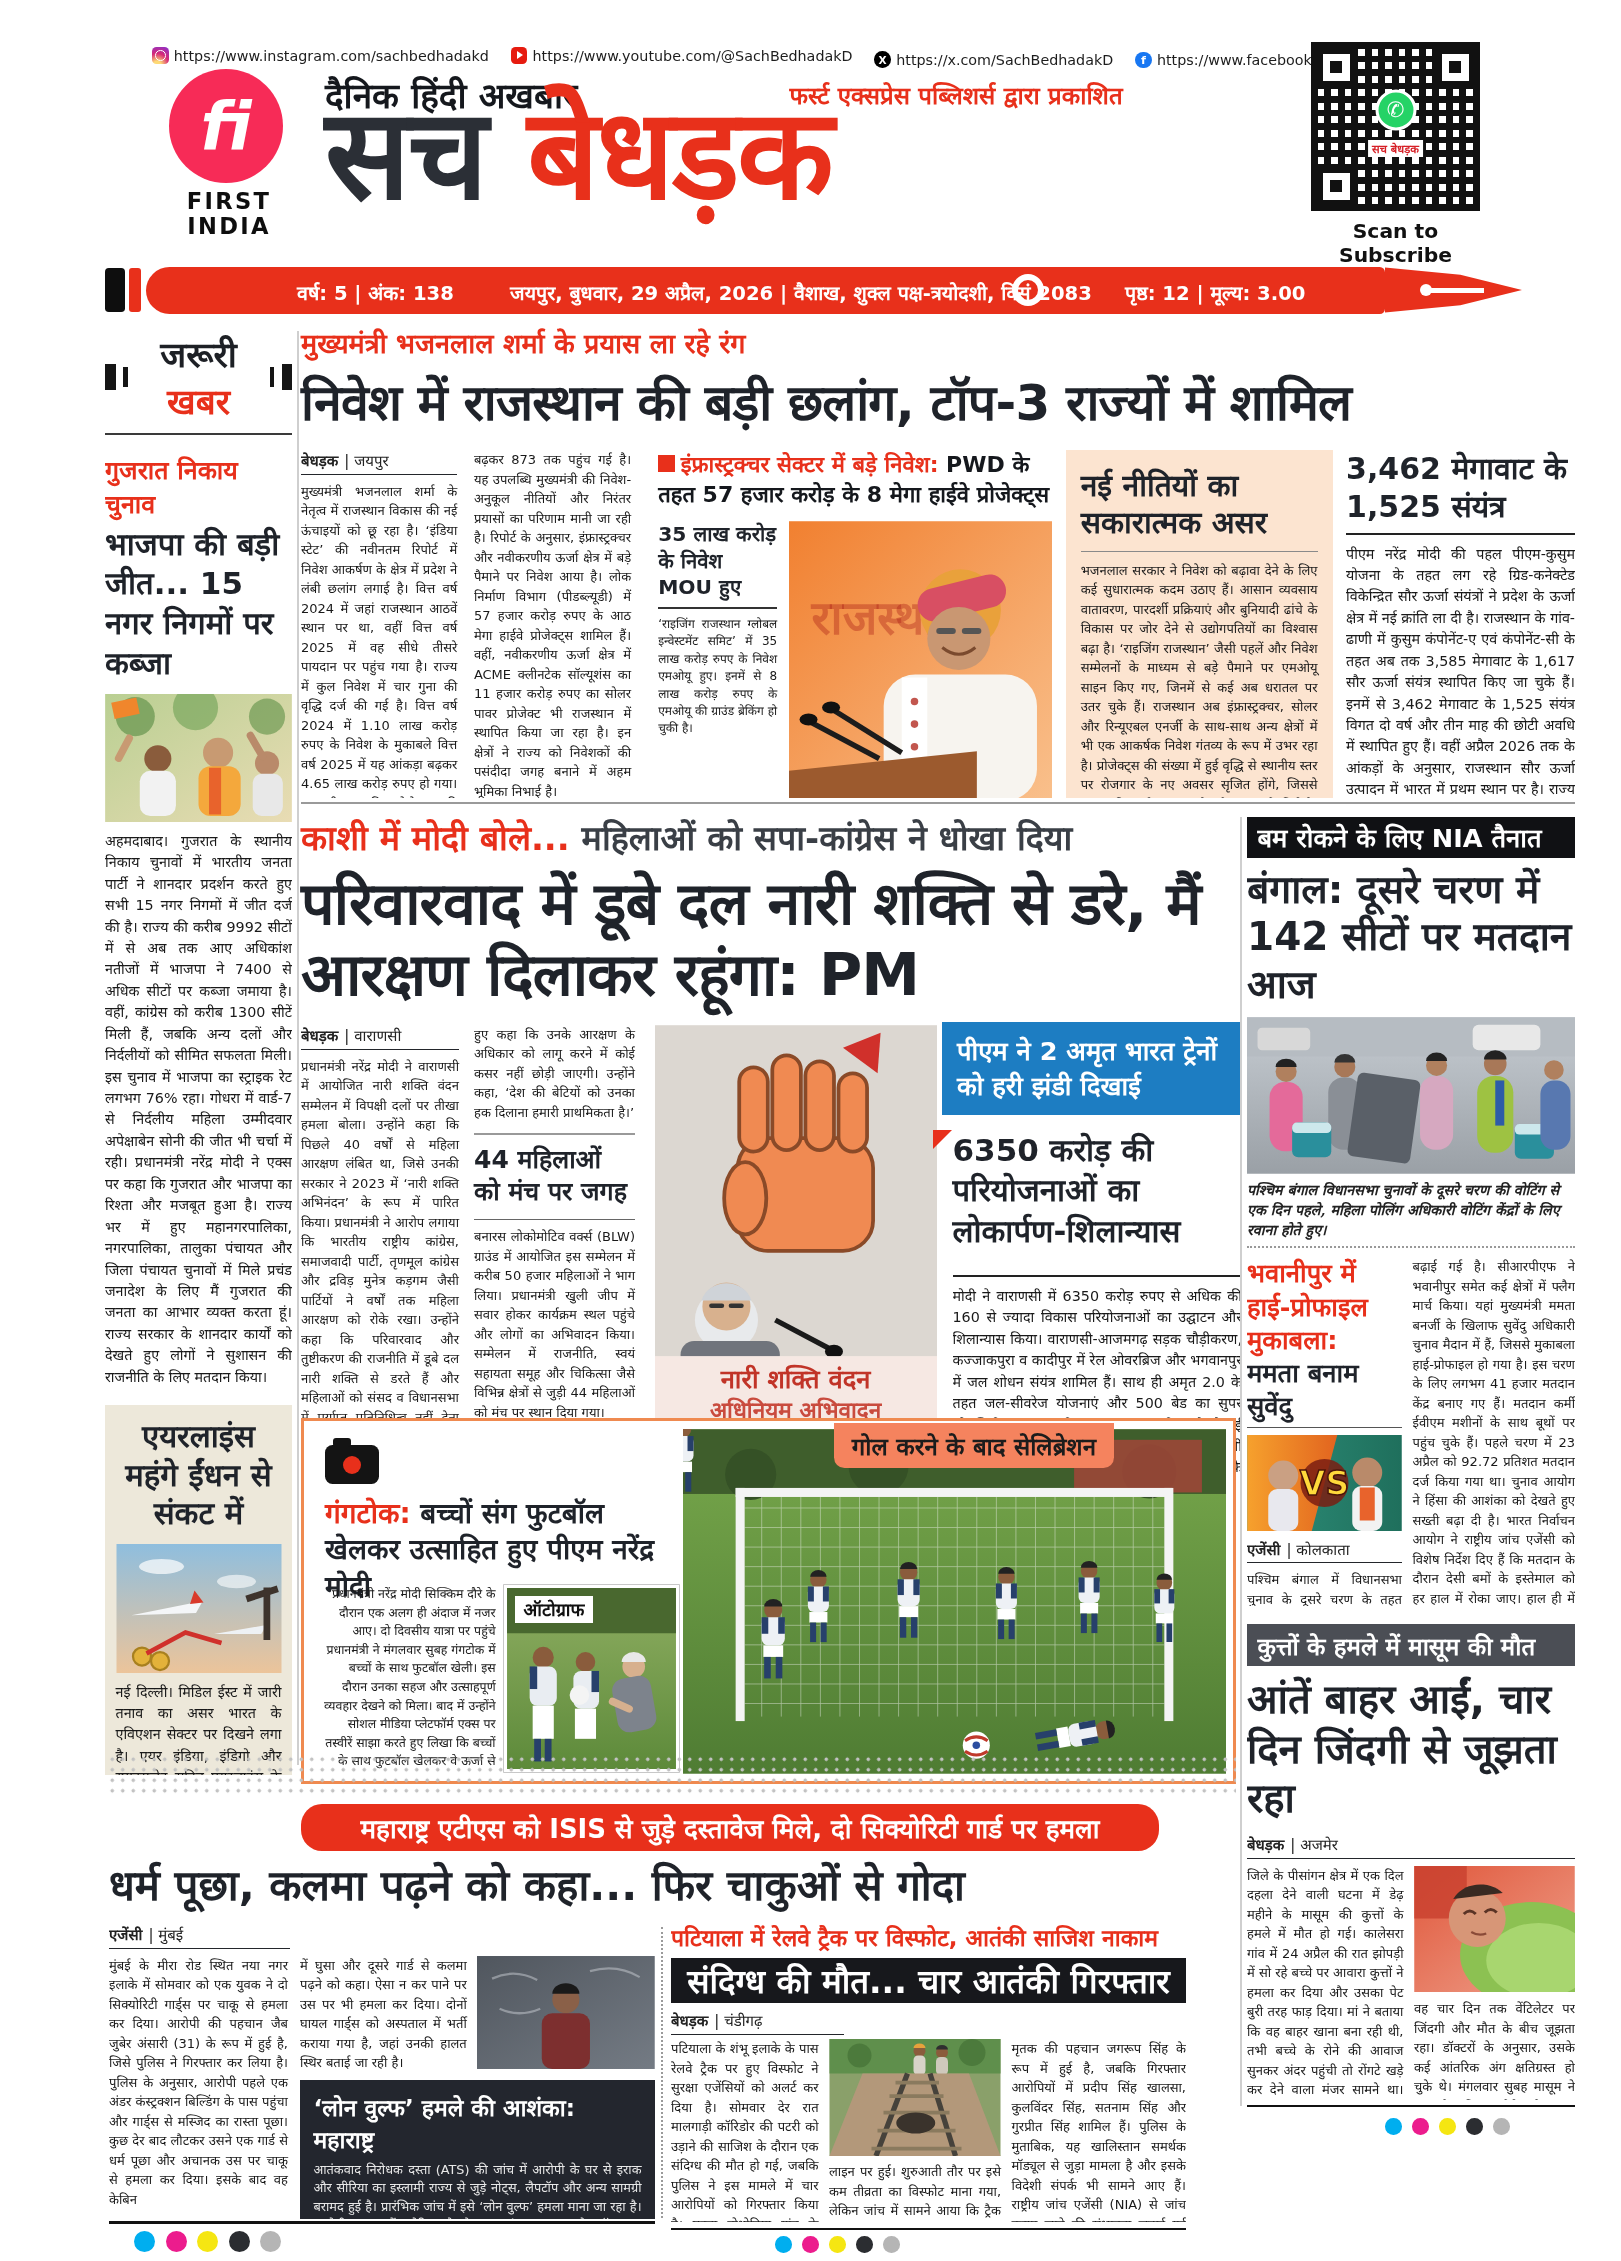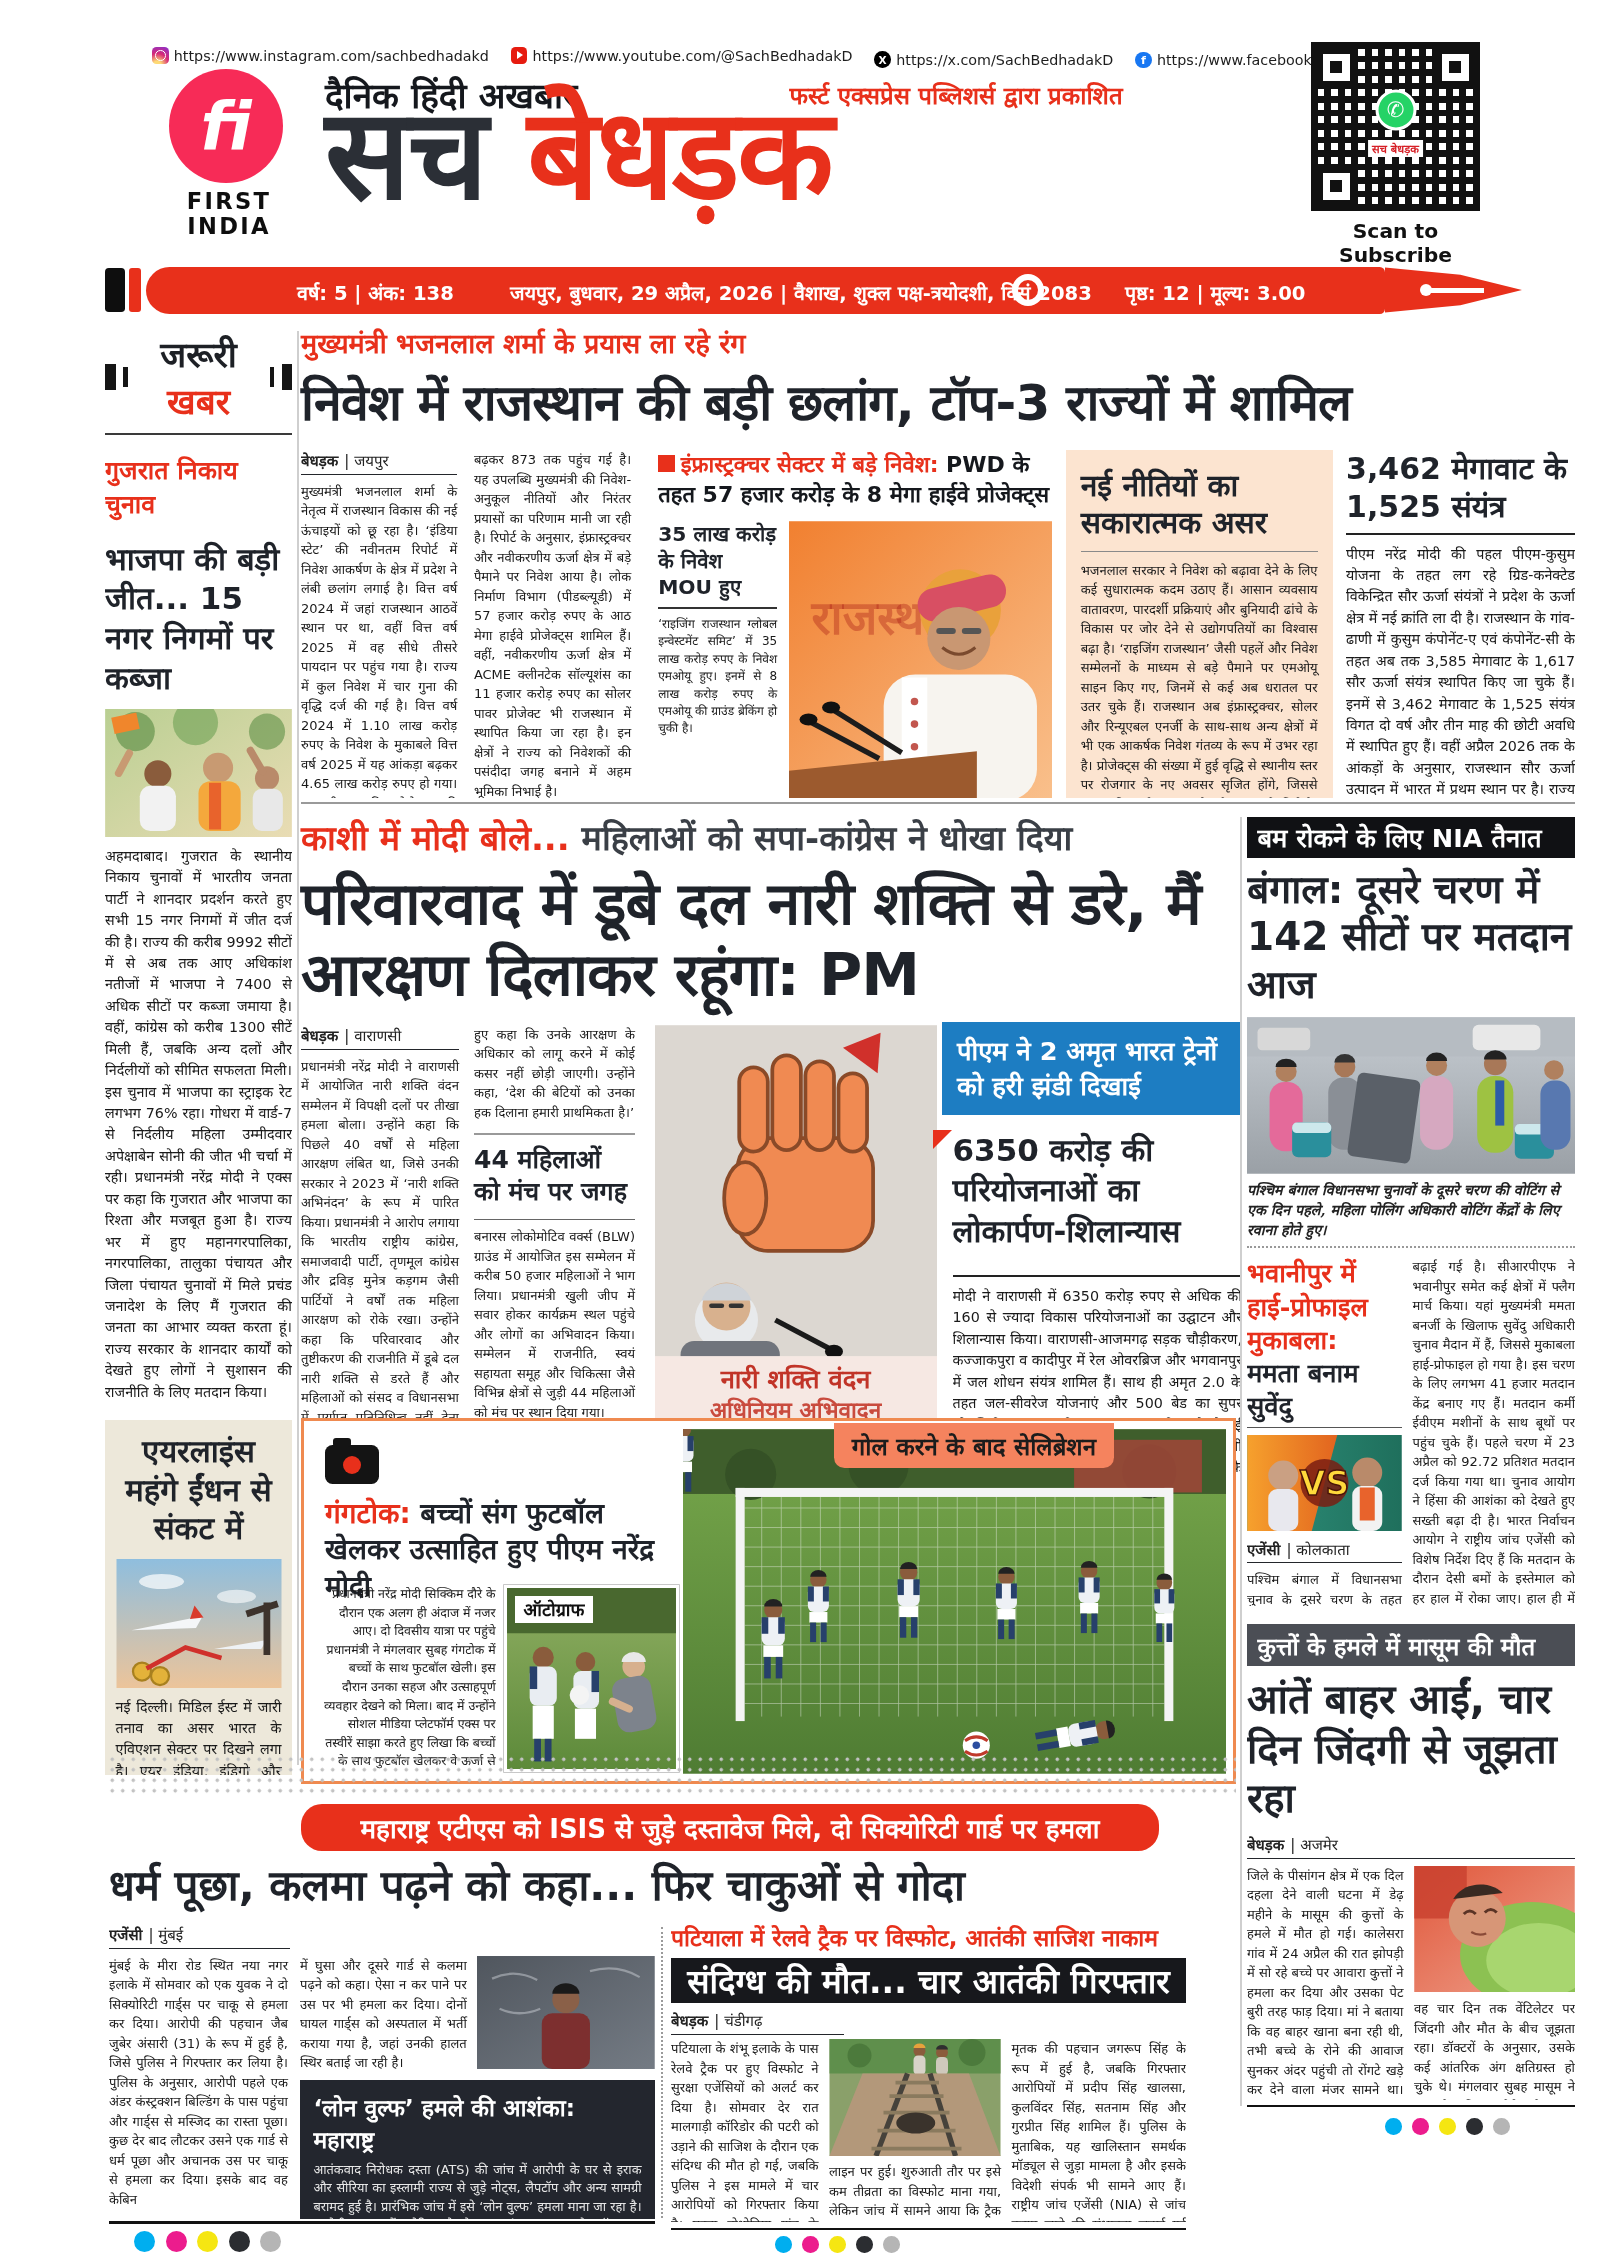--- a/index.html
+++ b/index.html
@@ -129,21 +129,21 @@
     <div class="piece" style="left:1325px;top:25px;width:54px;height:4.5px;background:#fff"></div>
   </div>
 
   <div class="abs" style="left:105px;top:330px;width:187px;height:1445px;overflow:hidden">
     <div class="side-title">
       <span class="sq sqL"></span>
       <span class="t"><span style="color:#1d2025">जरूरी</span> <span class="red">खबर</span></span>
       <span class="sq sqR"></span>
     </div>
     <div style="margin-top:16.6px;font-size:25px;font-weight:800" class="red">गुजरात निकाय चुनाव</div>
-    <div class="hl" style="font-size:31px;line-height:1.28;margin-top:20px">भाजपा की बड़ी जीत... 15 नगर निगमों पर कब्जा</div>
+    <div class="hl" style="font-size:31px;line-height:1.28;margin-top:5px">भाजपा की बड़ी जीत... 15 नगर निगमों पर कब्जा</div>
     <svg width="187" height="128" viewBox="0 0 248 170" style="margin-top:10.5px">
       <defs>
           <linearGradient id="g1" x1="0" y1="0" x2="1" y2="1">
             <stop offset="0" stop-color="#b9cf92"></stop>
             <stop offset="1" stop-color="#e9dcb4"></stop>
           </linearGradient>
         </defs>
       <rect width="248" height="170" fill="url(#g1)"></rect>
       <circle cx="40" cy="30" r="26" fill="#5e8f46" opacity=".65"></circle>
         <circle cx="120" cy="18" r="30" fill="#6da053" opacity=".6"></circle>

